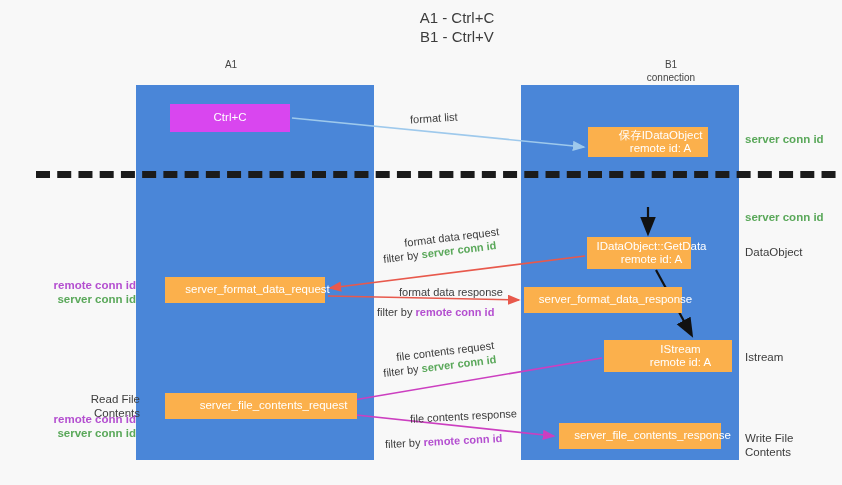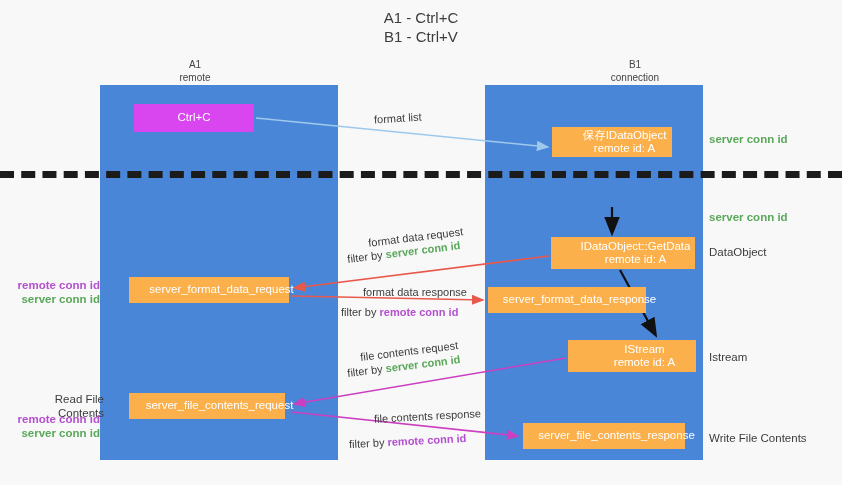--- a/index.html
+++ b/index.html
@@ -2,21 +2,21 @@
 <html><head>
 <meta charset="utf-8">
 <style>
   html,body{margin:0;padding:0;}
   body{
     width:842px;height:485px;
     background:#f8f8f8;
     font-family:"Liberation Sans","DejaVu Sans",sans-serif;
     position:relative;overflow:hidden;
   }
-  .stage{position:absolute;inset:0;}
+  .stage{position:absolute;inset:0;margin-left:36px;}
   .abs{position:absolute;}
 
   
   #title{
     left:0;top:8px;width:842px;text-align:center;
     font-size:15px;color:#3c3c3c;line-height:19px;
   }
 
   
   .lane-head{
@@ -44,25 +44,25 @@
     color:#ffffff;font-size:11.5px;line-height:13.5px;
     text-align:center;
   }
   .node.green{background:#d946ef;}
   .node.orange{background:#fbb04c;padding-left:25px;}
   .node .l2{font-size:11.5px;}
 
   #n-ctrlc{left:134px;top:104px;width:120px;height:28px;}
   #n-save {left:552px;top:127px;width:120px;height:30px;}
   #n-ctrlv{left:553px;top:180px;width:118px;height:26px;}
-  #n-getdata{left:551px;top:237px;width:144px;height:32px;}
+  #n-getdata{left:551px;top:237px;width:104px;height:32px;}
   #n-istream{left:568px;top:340px;width:128px;height:32px;}
   #n-fdreq {left:129px;top:277px;width:160px;height:26px;}
   #n-fdresp{left:488px;top:287px;width:158px;height:26px;}
-  #n-fcreq {left:129px;top:393px;width:156px;height:26px;}
+  #n-fcreq {left:129px;top:393px;width:192px;height:26px;}
   #n-fcresp{left:523px;top:423px;width:162px;height:26px;}
 
   
   .ann{font-size:11.5px;line-height:14px;}
   .green-t{color:#5aa85a;font-weight:bold;}
   .purple-t{color:#b44fd0;font-weight:bold;}
   .dark-t{color:#3c3c3c;}
 
   #ann-srv1{left:709px;top:132px;}
   #ann-srv2{left:709px;top:210px;}
@@ -96,21 +96,20 @@
 
 <div class="stage">
 
   <div class="abs" id="title">
     <div>A1 - Ctrl+C</div>
     <div>B1 - Ctrl+V</div>
   </div>
 
   <div class="abs lane-head" id="head-a">
     <div>A1</div>
-    <div>remote</div>
   </div>
   <div class="abs lane-head" id="head-b">
     <div>B1</div>
     <div>connection</div>
   </div>
 
   <div class="abs lane" id="lane-a"></div>
   <div class="abs lane" id="lane-b"></div>
 
   <svg class="edges">

